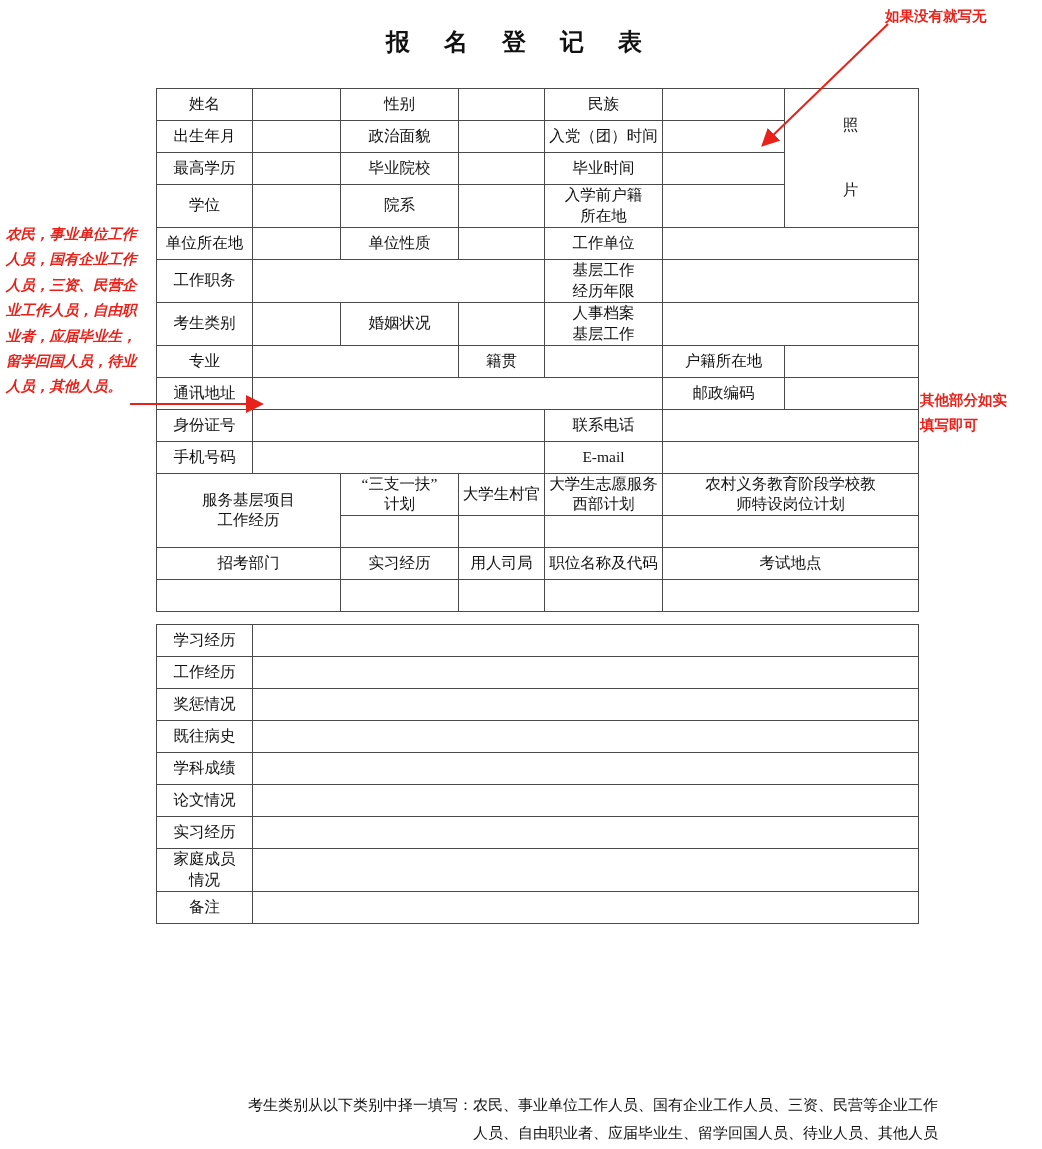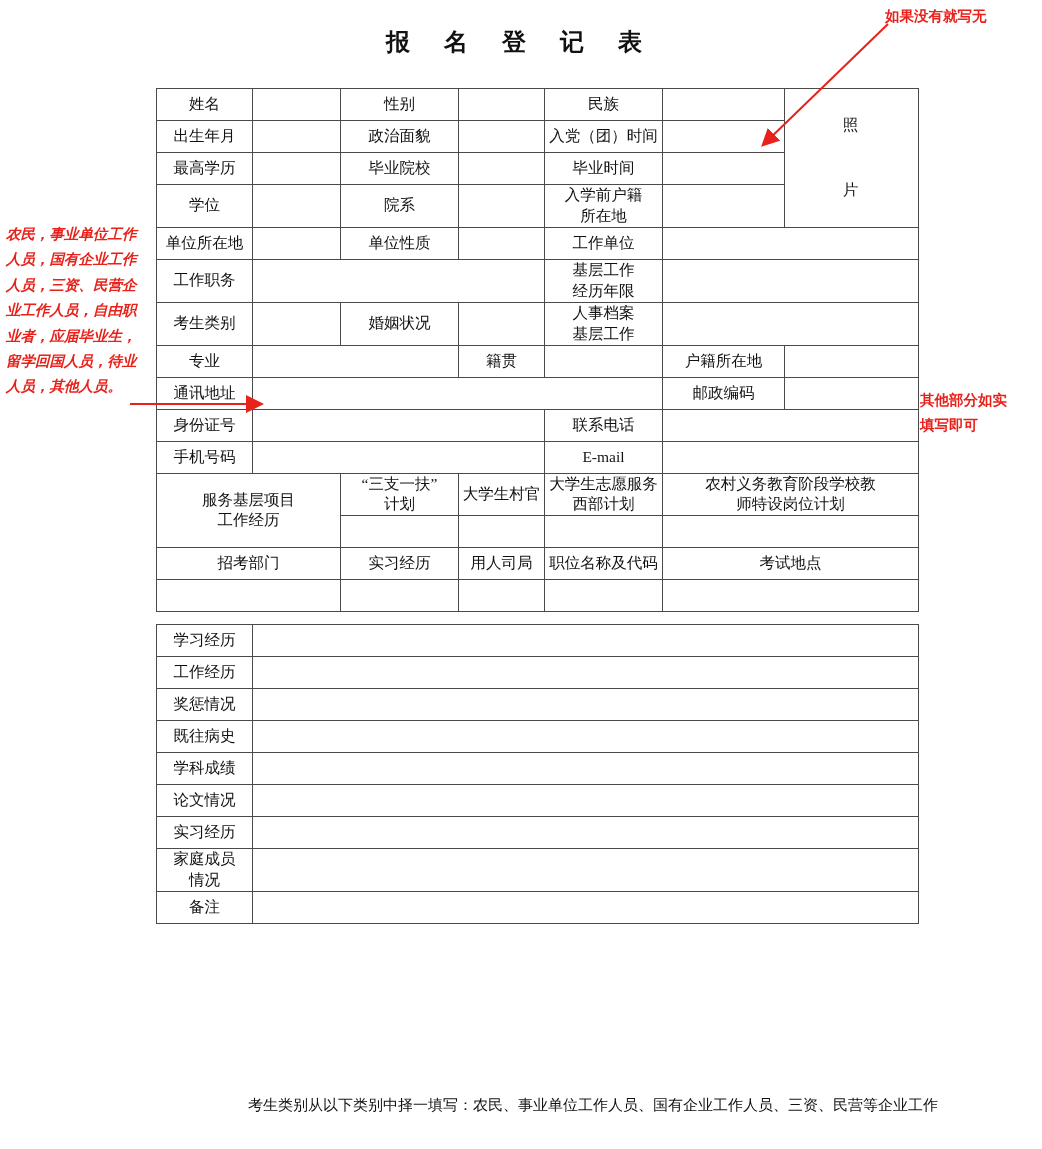--- a/index.html
+++ b/index.html
@@ -314,20 +314,21 @@
         <tr>
           <td class="lbl tall-row">备注</td>
           <td class="blank tall-row" colspan="6"></td>
         </tr>
       </tbody>
     </table>
   </div>
 
   <div class="footnote">
     <div>考生类别从以下类别中择一填写：农民、事业单位工作人员、国有企业工作人员、三资、民营等企业工作</div>
+    <div>人员、自由职业者、应届毕业生、留学回国人员、待业人员、其他人员</div>
   </div>
 
   <div class="anno" id="anno-top">如果没有就写无</div>
 
   <svg class="arrow-svg" id="arrow-top" width="160" height="140">
     <defs>
       <marker id="ah1" markerWidth="9" markerHeight="9" refX="7" refY="4.5" orient="auto">
         <path d="M0,0 L9,4.5 L0,9 z" fill="#e8221b"></path>
       </marker>
     </defs>

